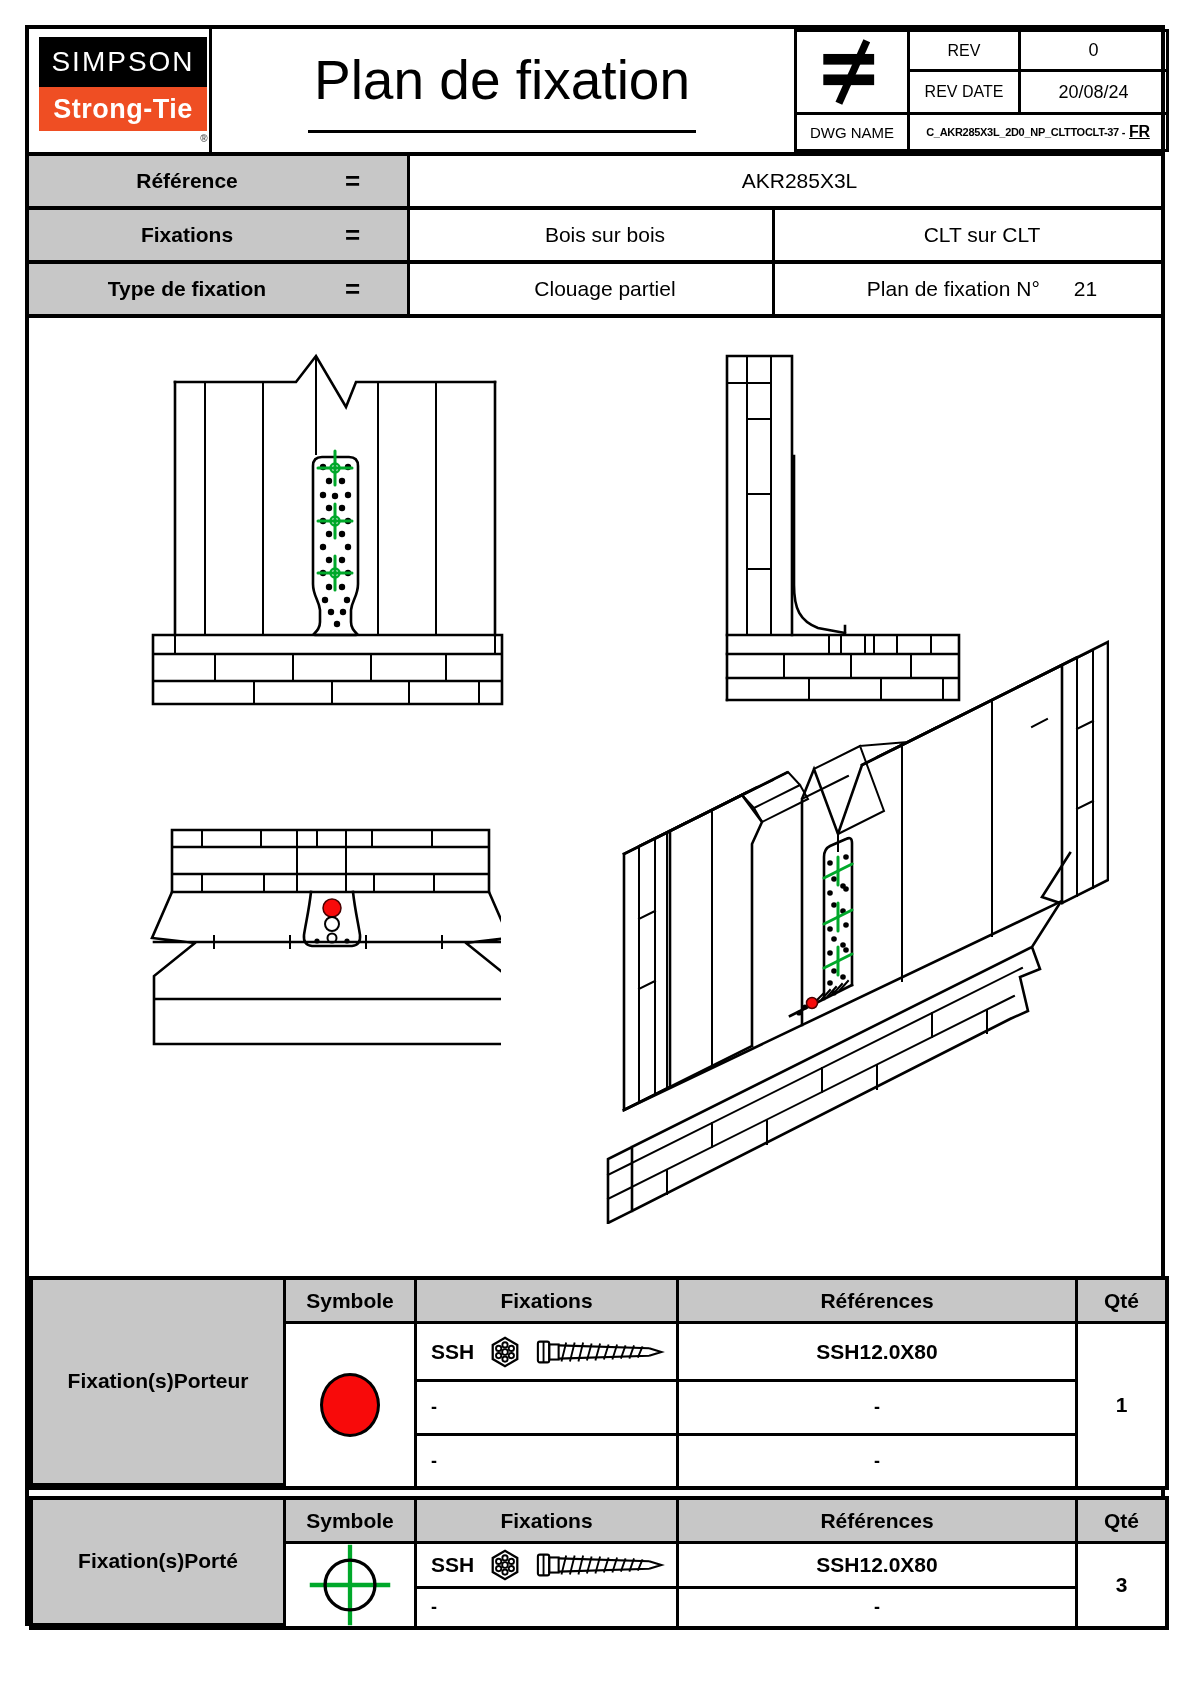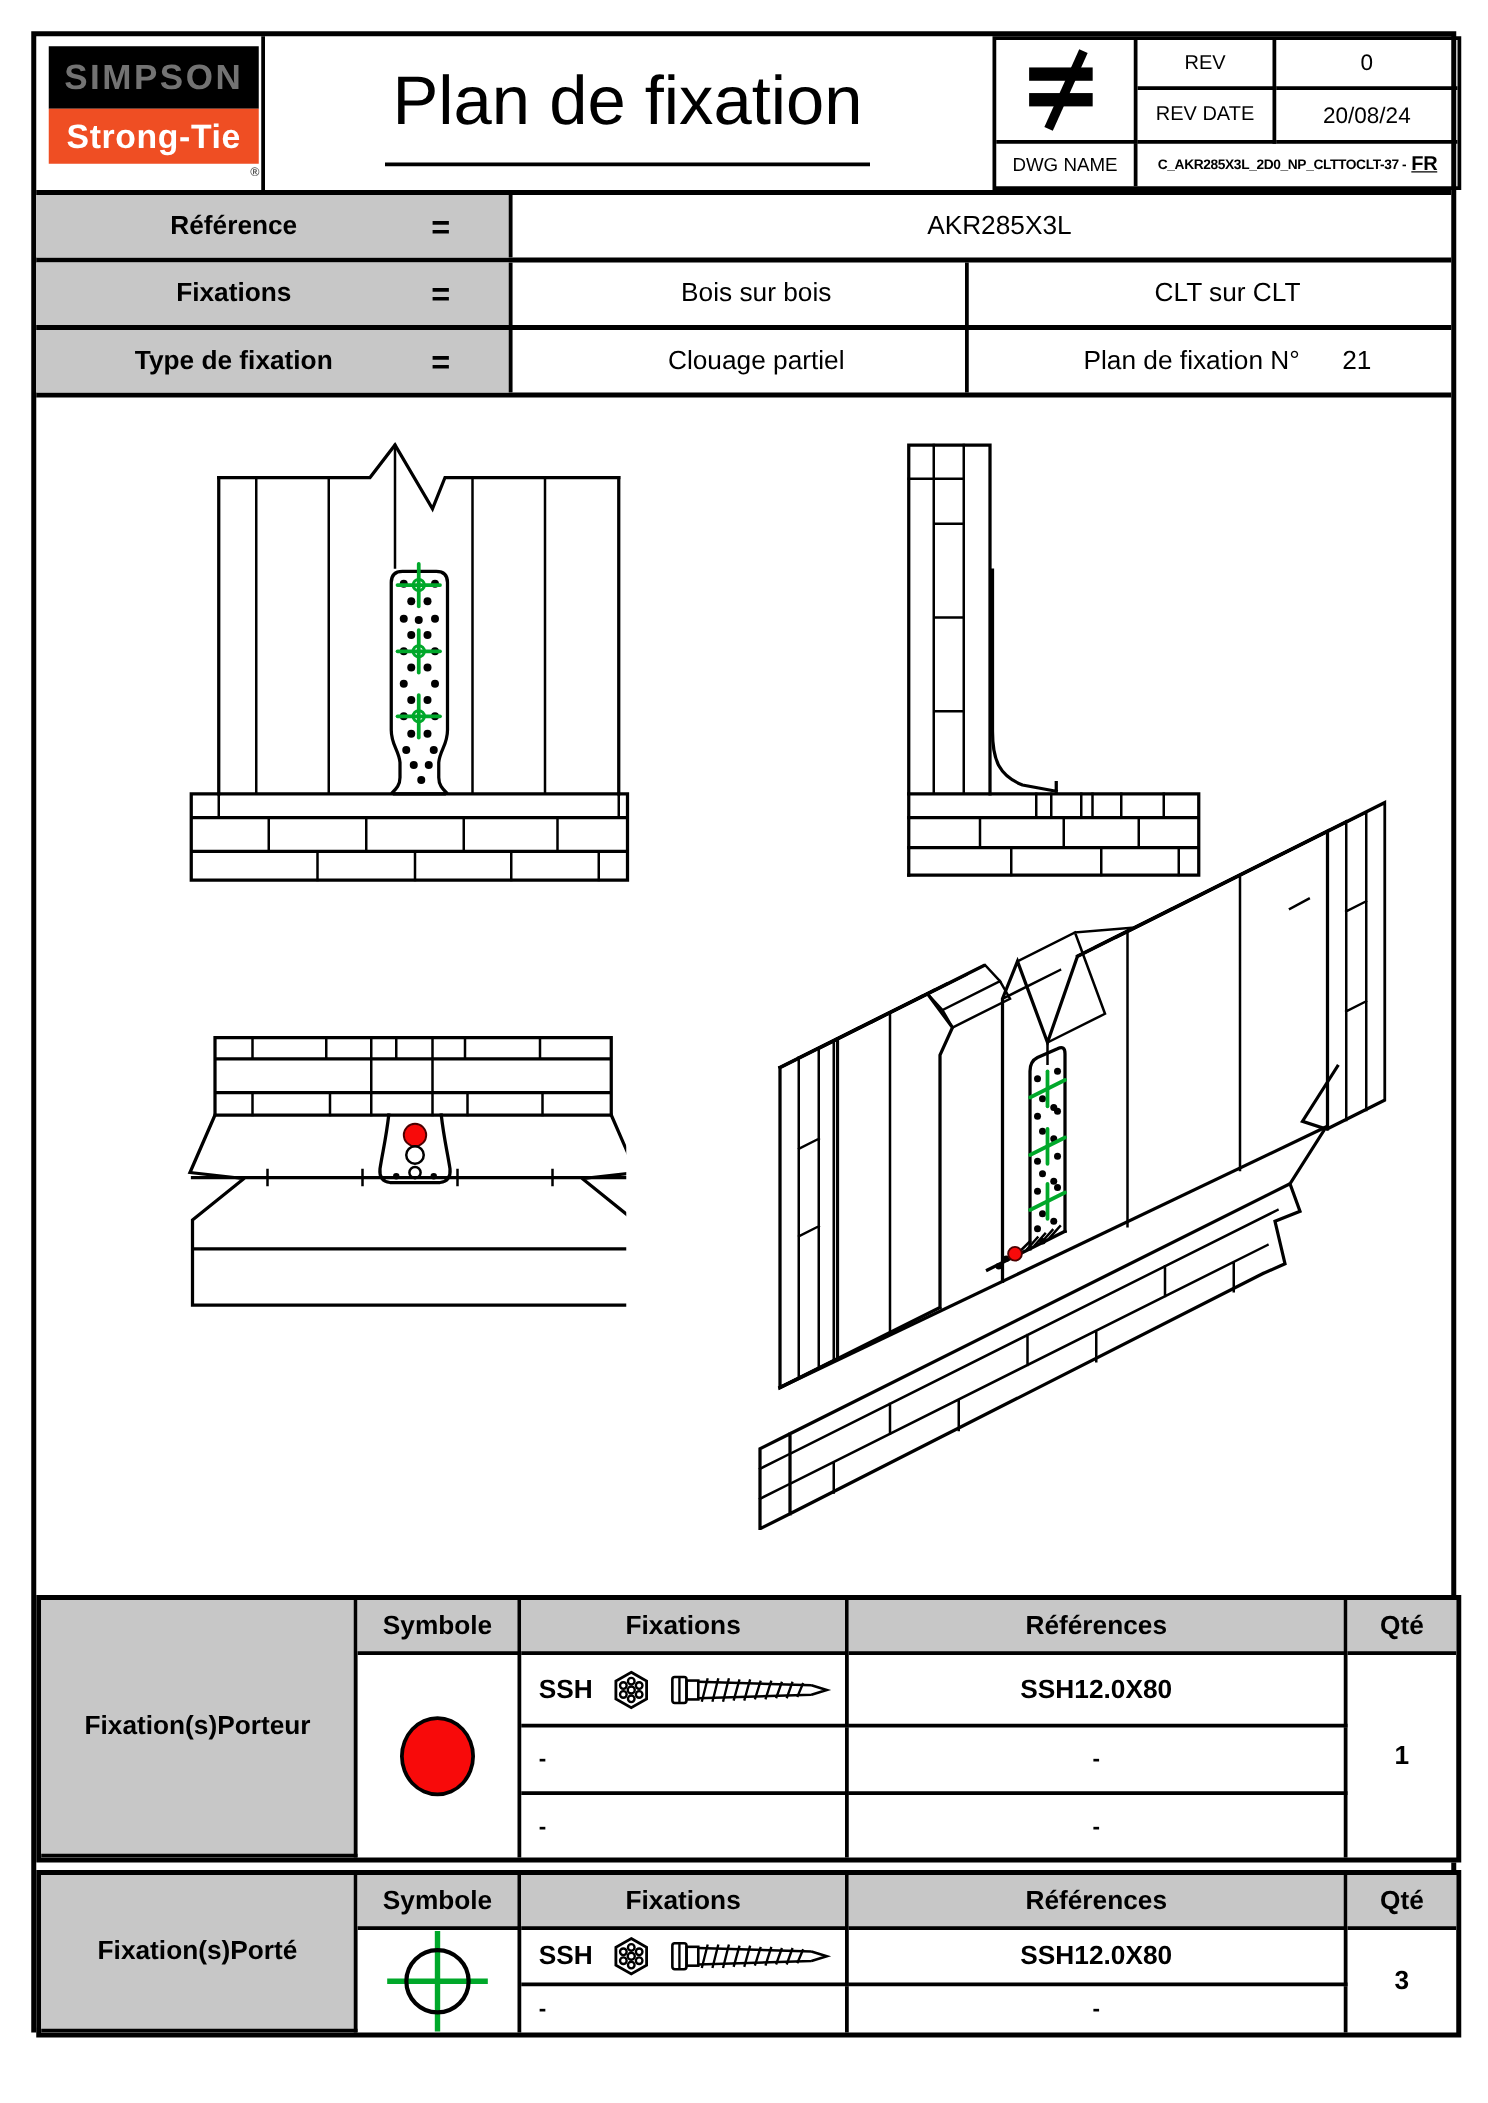--- a/index.html
+++ b/index.html
@@ -4,22 +4,22 @@
 <style>
   html,body{margin:0;padding:0;background:#fff;}
   .page{position:relative;width:1190px;height:1682px;background:#fff;
         font-family:"Liberation Sans", sans-serif;color:#000;overflow:hidden;}
   .frame{position:absolute;left:25px;top:25px;width:1140px;height:1601px;
          border:4px solid #000;box-sizing:border-box;}
   .abs{position:absolute;box-sizing:border-box;}
 
   
   .logo{left:10px;top:8px;width:168px;}
-  .logo-top{background:#000;color:#737373;height:50px;display:flex;align-items:center;justify-content:center;
-            font-weight:bold;font-size:28px;letter-spacing:2px;}
+  .logo-top{background:#000;color:#ffffff;height:50px;display:flex;align-items:center;justify-content:center;
+            font-weight:normal;font-size:28px;letter-spacing:2px;}
   .logo-bot{background:var(--logo-orange,#EF4E23);color:#fff;height:44px;display:flex;align-items:center;justify-content:center;
             font-weight:bold;font-size:27px;letter-spacing:0.5px;position:relative;}
   .logo-reg{position:absolute;right:-1px;bottom:-13px;font-size:10px;color:#555;}
   .vline-logo{left:180px;top:0;width:3px;height:123px;background:#000;}
   .title-cell{left:183px;top:0;width:580px;height:123px;display:flex;align-items:center;justify-content:center;}
   .doc-title{font-size:55px;border-bottom:3px solid #000;padding:0 6px 18px 6px;}
   .rev-block{left:765px;top:0;width:375px;height:123px;border:3px solid #000;display:grid;
              grid-template-columns:113px 111px 145px;grid-template-rows:40px 43px 34px;}
   .rb{display:flex;align-items:center;justify-content:center;border-right:3px solid #000;border-bottom:3px solid #000;}
   .rb.last-c{border-right:none;} .rb.last-r{border-bottom:none;}

